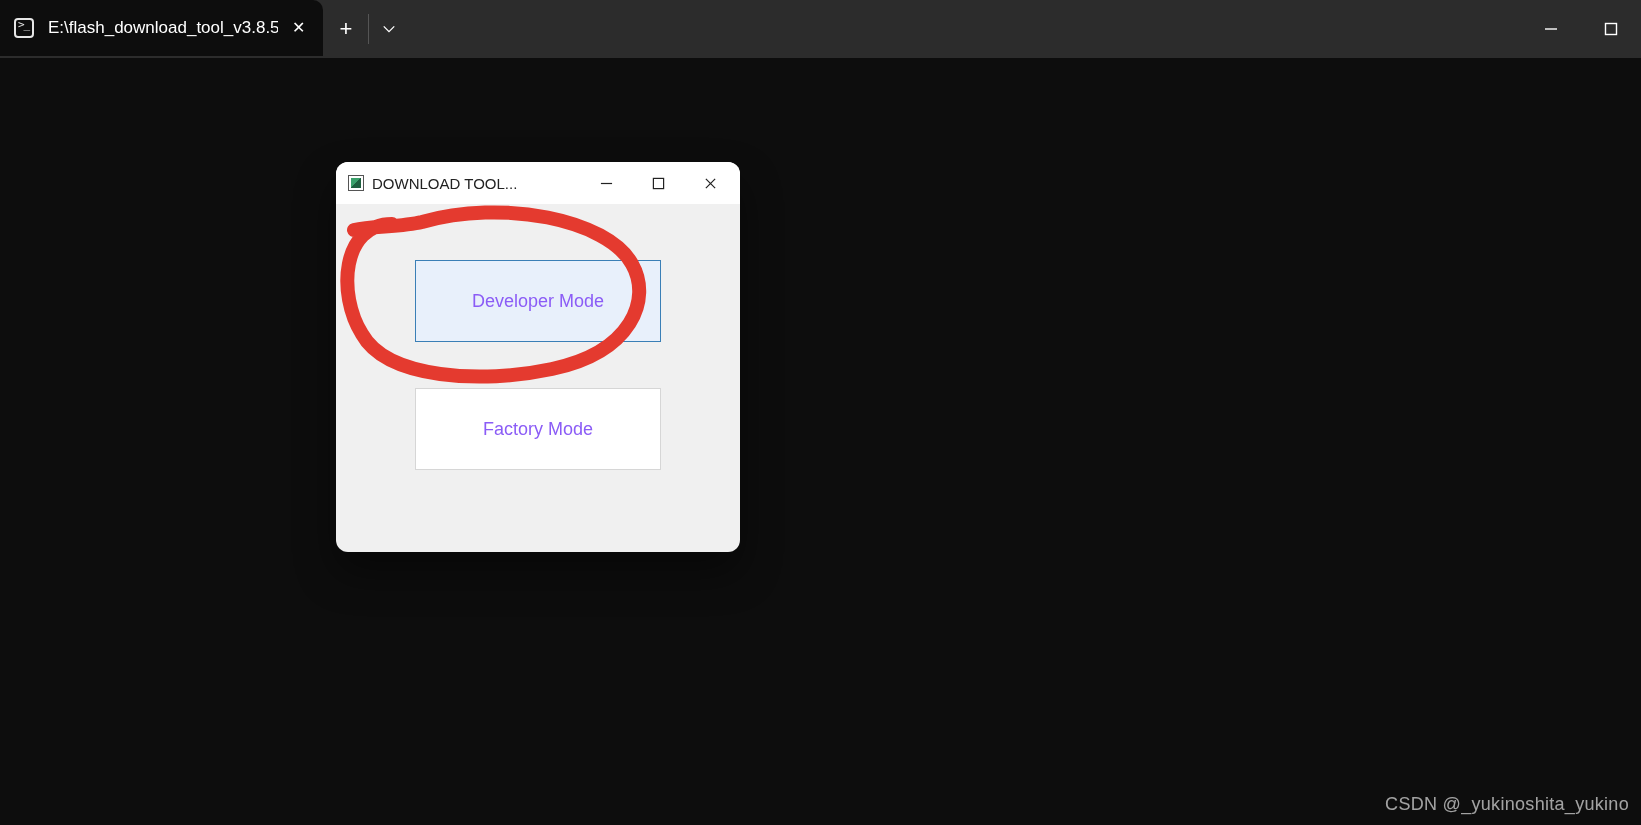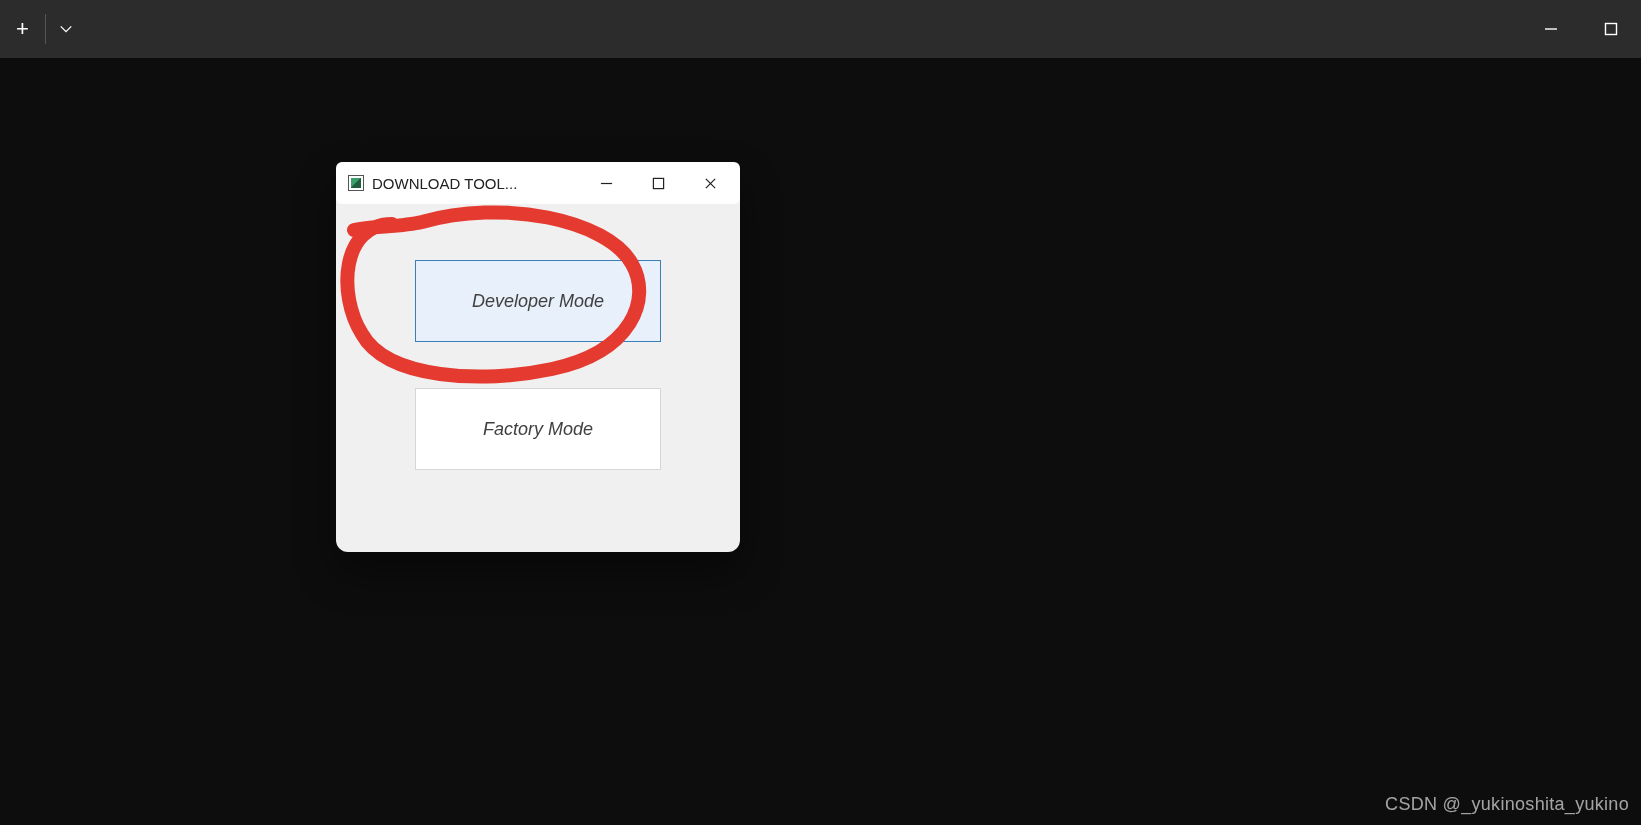--- a/index.html
+++ b/index.html
@@ -15,42 +15,47 @@
     .tab .tab-close { color: #ffffff; font-size: 16px; line-height: 1; background: none; border: none; cursor: pointer; }
     .tab-plus { color: #ffffff; font-size: 22px; background: none; border: none; width: 46px; display: flex; align-items: center; justify-content: center; cursor: pointer; border-right: 1px solid #555; margin: 14px 0; }
     .tab-caret { color: #ffffff; background: none; border: none; width: 40px; display: flex; align-items: center; justify-content: center; cursor: pointer; }
     .tab-caret svg { width: 14px; height: 14px; }
     .win-controls { margin-left: auto; display: flex; }
     .win-btn { width: 60px; height: 58px; background: none; border: none; color: #ffffff; cursor: pointer; display: flex; align-items: center; justify-content: center; }
     .win-btn svg { width: 14px; height: 14px; }
 
     
     .dialog { position: absolute; left: 336px; top: 162px; width: 404px; height: 390px; background: #f0f0f0; border-radius: 12px; box-shadow: 0 20px 40px rgba(0,0,0,.45); overflow: visible; }
-    .dialog .titlebar { height: 42px; background: #ffffff; border-top-left-radius: 12px; border-top-right-radius: 12px; display: flex; align-items: center; padding: 0 4px 0 12px; gap: 8px; border-radius: 6px; }
+    .dialog .titlebar { height: 42px; background: #ffffff; border-top-left-radius: 12px; border-top-right-radius: 12px; display: flex; align-items: center; padding: 0 4px 0 12px; gap: 8px; }
     .dialog .app-ico { width: 16px; height: 16px; border: 1px solid #555; position: relative; }
     .dialog .app-ico::after { content: ""; position: absolute; inset: 2px; background: linear-gradient(135deg,#3aa06b 50%,#1f5f3f 50%); }
     .dialog .dlg-title { font-size: 15px; color: #222; flex: 0 0 auto; }
     .dlg-controls { margin-left: auto; display: flex; }
     .dlg-btn { width: 52px; height: 42px; background: none; border: none; cursor: pointer; display: flex; align-items: center; justify-content: center; }
     .dlg-btn svg { width: 13px; height: 13px; }
 
     .dialog .body { padding: 56px 40px 0; display: flex; flex-direction: column; gap: 46px; align-items: center; }
-    .mode-btn { width: 246px; height: 82px; font-size: 18px; color: #404040; background: #ffffff; border: 1px solid #d6d6d6; cursor: pointer; font-style: italic; }
+    .mode-btn { width: 246px; height: 82px; font-size: 18px; color: #8b5cf6; background: #ffffff; border: 1px solid #d6d6d6; cursor: pointer; }
     .mode-btn.primary { background: #e8f0fb; border: 1px solid #3a7fb6; }
 
     
     .red-circle { position: absolute; left: -4px; top: 42px; width: 324px; height: 186px; pointer-events: none; }
 
     
     .watermark { position: absolute; right: 12px; bottom: 10px; color: rgba(255,255,255,.62); font-size: 18px; letter-spacing: .3px; user-select: none; }
   </style>
 </head>
 <body>
 
 <div class="term-bar">
+  <div class="tab">
+    <span class="term-icon"></span>
+    <span class="tab-title">E:\flash_download_tool_v3.8.5</span>
+    <button class="tab-close">✕</button>
+  </div>
   <button class="tab-plus">+</button>
   <button class="tab-caret">
     <svg viewBox="0 0 16 16">
         <path d="M2 5l6 6 6-6" fill="none" stroke="#fff" stroke-width="1.5"></path>
       </svg>
   </button>
   <div class="win-controls">
     <button class="win-btn">
       <svg viewBox="0 0 14 14">
           <path d="M1 7h12" stroke="#fff" stroke-width="1.4"></path>

